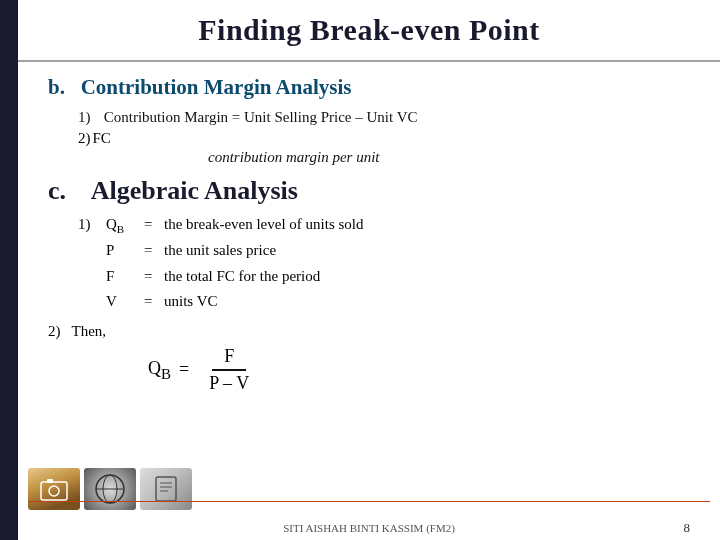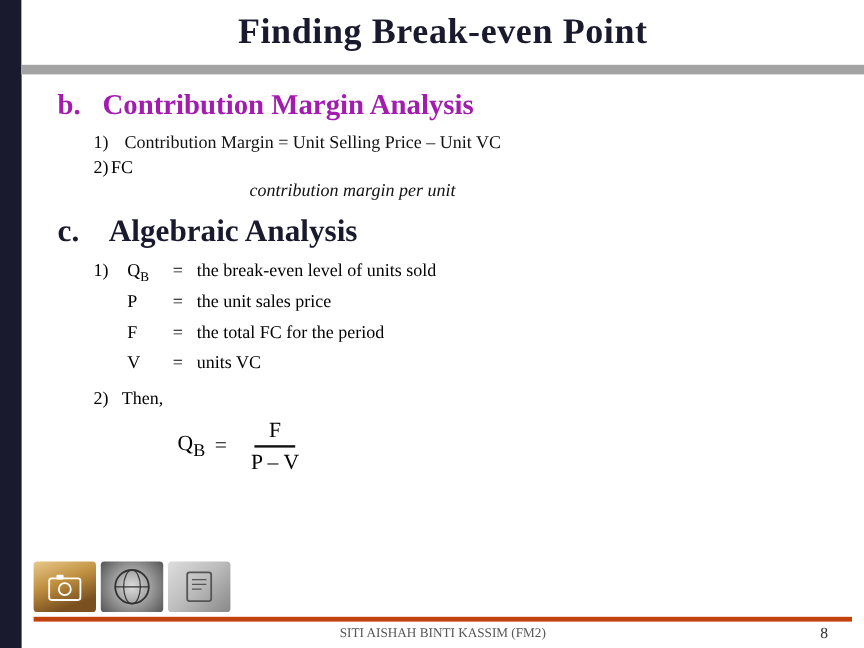--- a/index.html
+++ b/index.html
@@ -24,21 +24,21 @@
     }
 
     
     .header-bar {
       position: absolute;
       top: 0;
       left: 18px;
       right: 0;
       height: 62px;
       background: #fff;
-      border-bottom: 8px solid #a3a3a3;
+      border-bottom: 2px solid #a3a3a3;
       display: flex;
       align-items: center;
       justify-content: center;
     }
 
     .header-title {
       font-size: 30px;
       font-weight: bold;
       color: #1a1a2e;
       letter-spacing: 0.5px;
@@ -53,23 +53,23 @@
       bottom: 30px;
       padding: 10px 20px;
     }
 
     
     .section-b {
       margin-bottom: 10px;
     }
 
     .section-heading {
-      font-size: 24px;
+      font-size: 21px;
       font-weight: bold;
-      color: #a21caf;
+      color: #0c4a6e;
       margin-bottom: 6px;
     }
 
     .list-item {
       font-size: 15px;
       color: #111;
       line-height: 1.55;
       margin-left: 30px;
       font-family: Liberation Serif, serif;
     }
@@ -131,21 +131,20 @@
     .var-eq {
       width: 20px;
     }
 
     .var-desc {
       font-size: 15px;
       text-align: right;
     }
 
     .then-row {
-      margin-left: 30px;
       font-size: 15px;
       margin-bottom: 6px;
     }
 
     
     .formula-area {
       margin-left: 100px;
       margin-top: 4px;
       display: flex;
       align-items: center;
@@ -175,22 +174,22 @@
     .footer {
       position: absolute;
       bottom: 6px;
       left: 28px;
       right: 10px;
       display: flex;
       justify-content: center;
       align-items: center;
       font-size: 11px;
       color: #555;
-      border-top: 4px solid #c2410c;
-      padding-top: 4px;
+      border-top: 1px solid #c2410c;
+      padding-top: 20px;
     }
 
     .footer-page {
       position: absolute;
       right: 20px;
       font-size: 13px;
       color: #333;
     }
 
     

